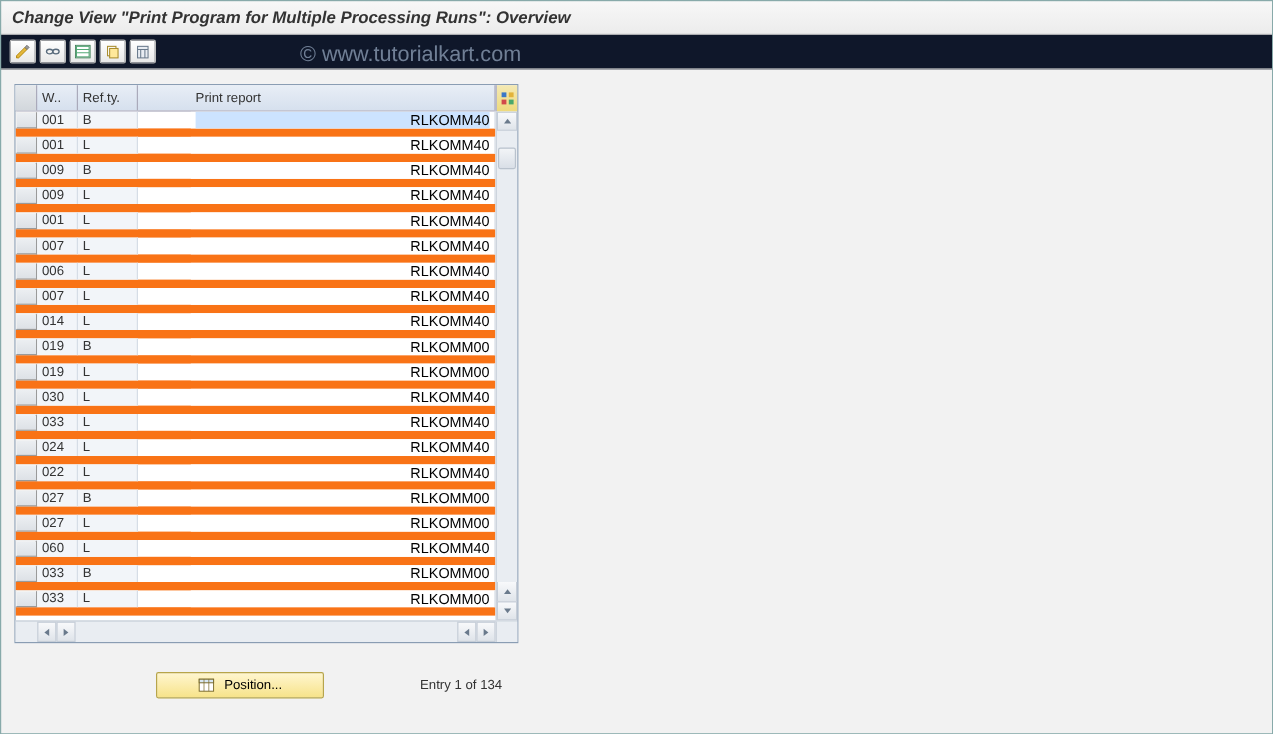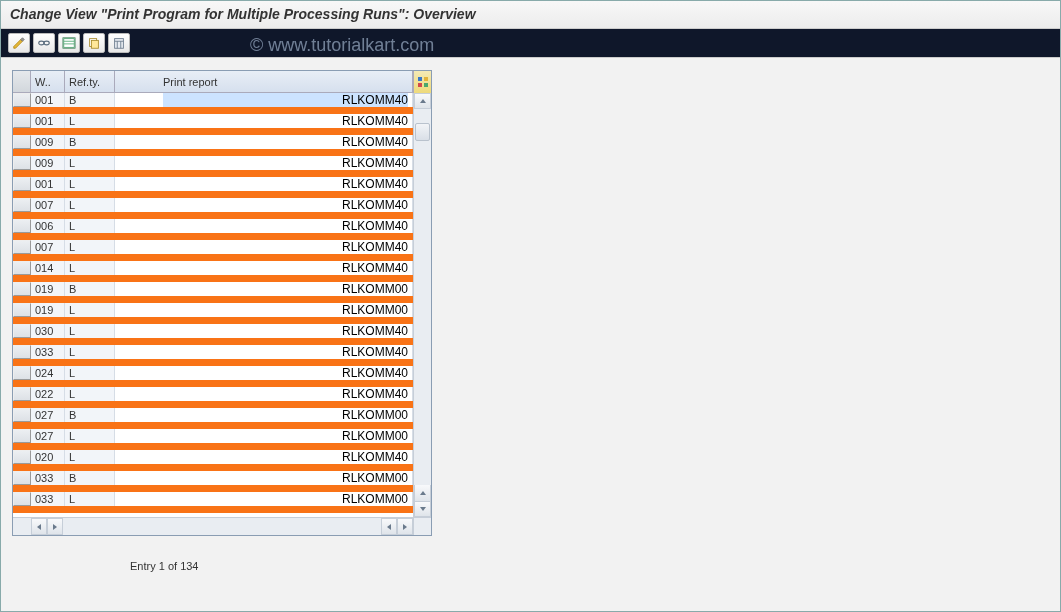--- a/index.html
+++ b/index.html
@@ -392,21 +392,21 @@
             <div class="grow">
               <div class="gc col-sel"></div>
               <div class="gc col-w">027</div>
               <div class="gc col-ref">L</div>
               <div class="gc col-pr">
                 <input value="RLKOMM00" style="">
               </div>
             </div>
             <div class="grow">
               <div class="gc col-sel"></div>
-              <div class="gc col-w">020</div>
+              <div class="gc col-w">060</div>
               <div class="gc col-ref">L</div>
               <div class="gc col-pr">
                 <input value="RLKOMM40" style="">
               </div>
             </div>
             <div class="grow">
               <div class="gc col-sel"></div>
               <div class="gc col-w">033</div>
               <div class="gc col-ref">B</div>
               <div class="gc col-pr">
@@ -466,16 +466,25 @@
               <path d="M6 4 L2 1 L2 7 Z" fill="#6a7a8c"></path>
             </svg>
         </div>
         <div style="width:18px;background:#e9edf2;border-left:1px solid #c6ced8;"></div>
       </div>
     </div>
   </div>
 </div>
 
 <div class="bottom-bar">
+  <div class="position-btn">
+    <svg class="ic" viewBox="0 0 14 14">
+        <rect x="1" y="2" width="12" height="10" fill="#fff" stroke="#7a6a2a" stroke-width="0.8"></rect>
+        <rect x="1" y="2" width="12" height="3" fill="#d8e8f4" stroke="#7a6a2a" stroke-width="0.8"></rect>
+        <line x1="5" y1="2" x2="5" y2="12" stroke="#7a6a2a" stroke-width="0.6"></line>
+        <line x1="9" y1="2" x2="9" y2="12" stroke="#7a6a2a" stroke-width="0.6"></line>
+      </svg>
+    <span>Position...</span>
+  </div>
   <div class="entry-text">Entry 1 of 134</div>
 </div>
 
 <div class="outer-border"></div>
 
 </body></html>

